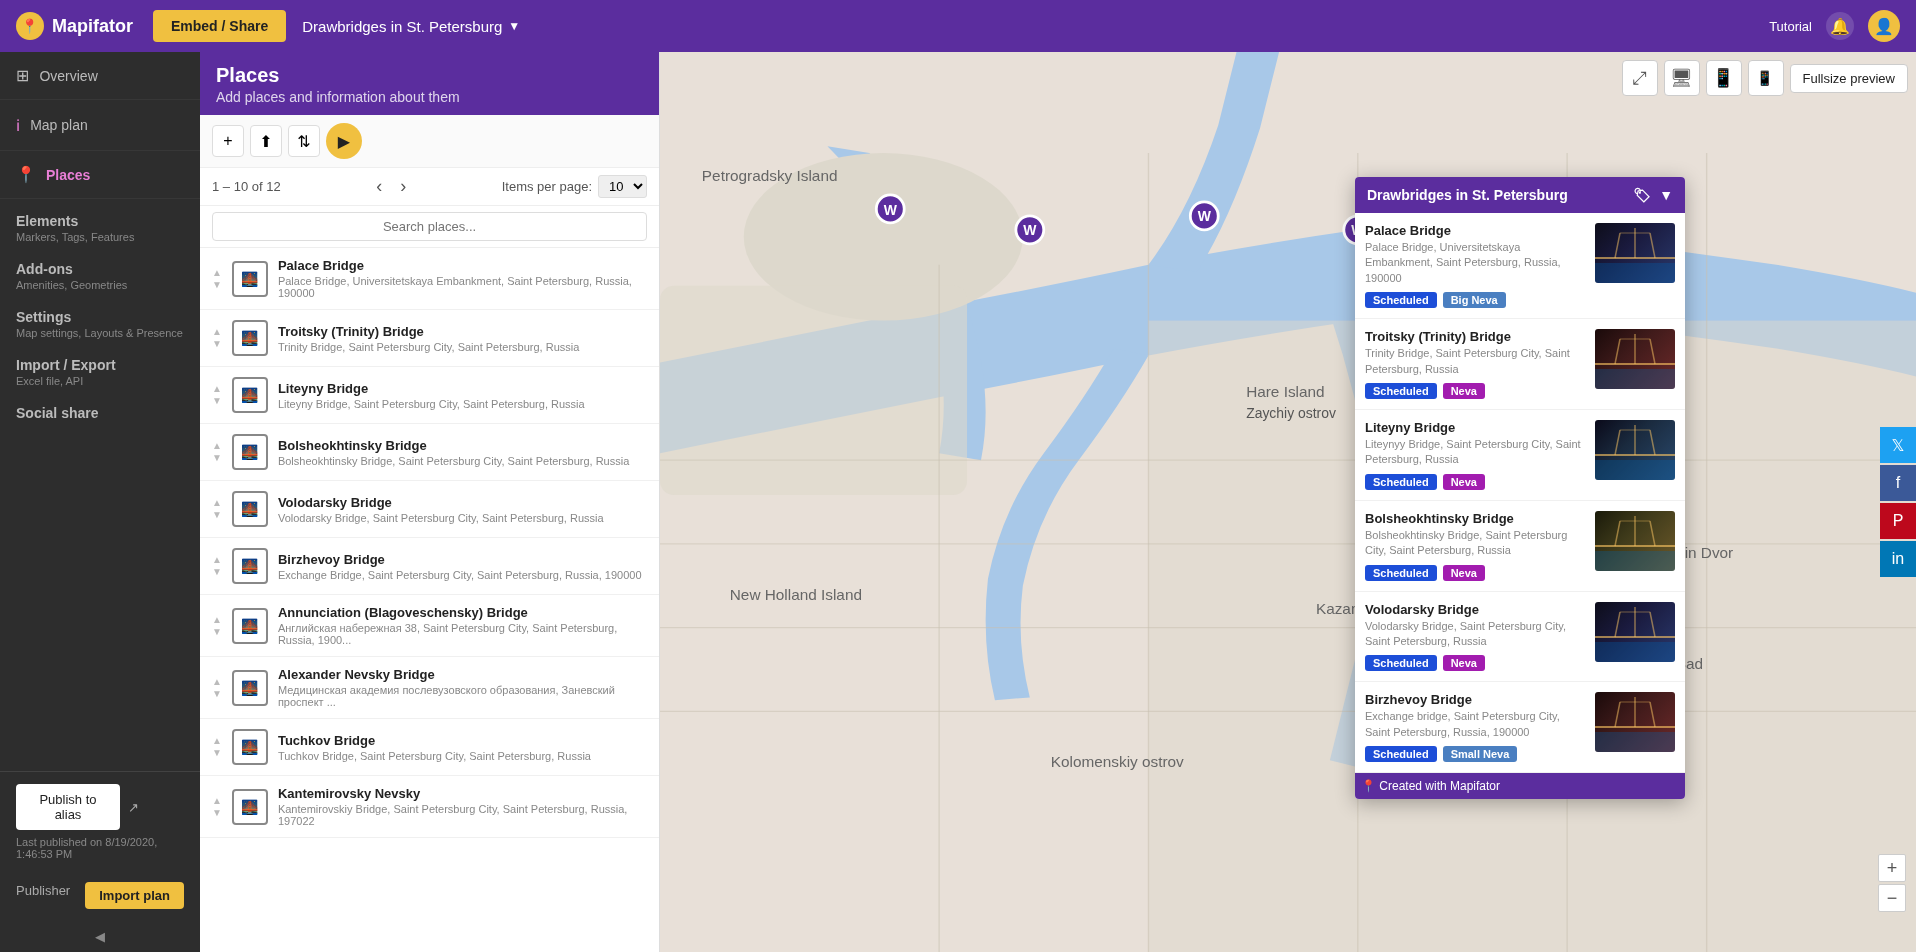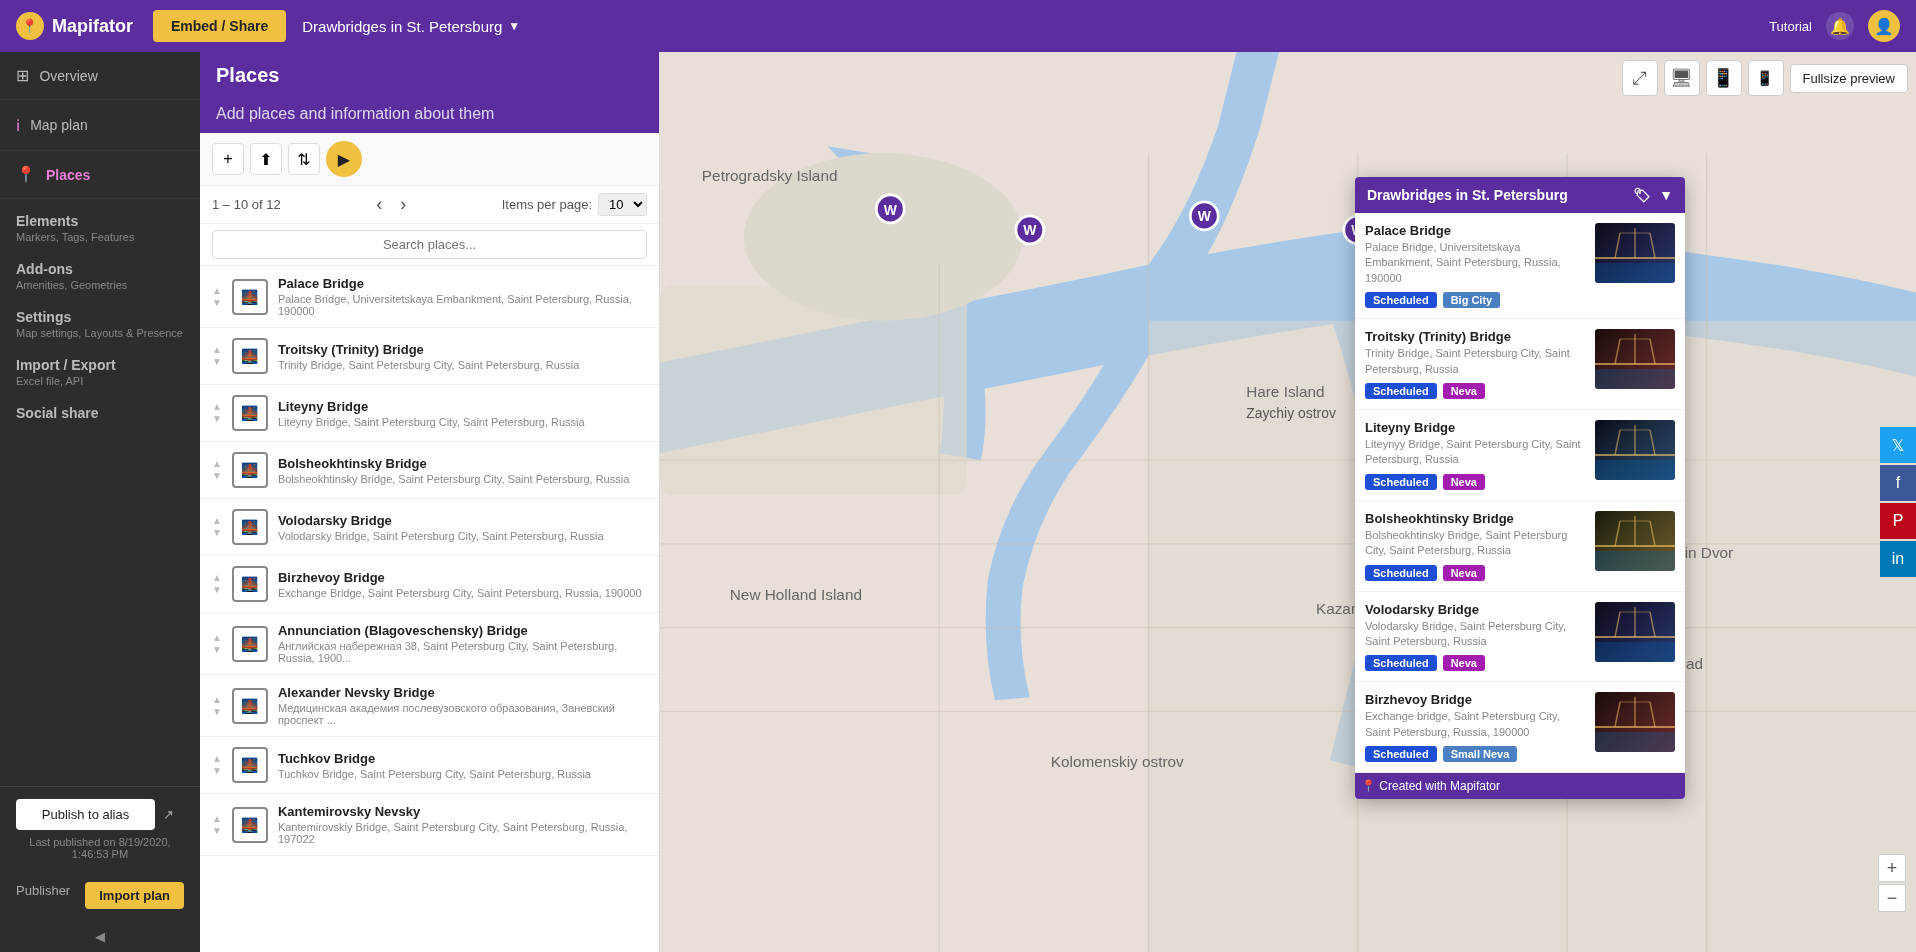--- a/index.html
+++ b/index.html
@@ -121,33 +121,32 @@
     }
     .publish-btn {
       background: white;
       color: #222;
       border: none;
       padding: 8px 16px;
       border-radius: 4px;
       cursor: pointer;
       font-size: 13px;
       font-weight: 500;
-      width: 139px;
+      width: 104px;
     }
     .publish-row {
       display: flex;
       align-items: center;
       gap: 8px;
       margin-bottom: 6px;
     }
     .publish-sub {
       color: #888;
       font-size: 11px;
       margin-top: 6px;
-      text-align: center;
     }
     .change-plan-btn {
       background: #f0c040;
       color: #222;
       border: none;
       padding: 6px 14px;
       border-radius: 4px;
       cursor: pointer;
       font-size: 13px;
       font-weight: bold;
@@ -176,21 +175,21 @@
       flex-direction: column;
       flex-shrink: 0;
       border-right: 1px solid #ddd;
     }
     .places-header {
       background: #5b2d9e;
       padding: 12px 16px 10px;
       color: white;
     }
     .places-title { font-size: 20px; font-weight: 600; }
-    .places-sub { font-size: 16px; color: rgba(255,255,255,0.8); margin-top: 18px; }
+    .places-sub { font-size: 14px; color: rgba(255,255,255,0.8); margin-top: 2px; }
     .places-toolbar {
       display: flex;
       align-items: center;
       gap: 6px;
       padding: 8px 12px;
       border-bottom: 1px solid #eee;
       background: #fafafa;
     }
     .toolbar-btn {
       width: 32px; height: 32px;
@@ -773,21 +772,21 @@
           <span style="cursor:pointer;">▼</span>
         </div>
       </div>
       <div class="popup-list" id="popup-list">
       <div class="popup-item">
     <div class="popup-item-info">
       <div class="popup-item-name">Palace Bridge</div>
       <div class="popup-item-addr">Palace Bridge, Universitetskaya Embankment, Saint Petersburg, Russia, 190000</div>
       <div class="popup-item-tags">
                 <span class="tag-badge tag-scheduled">Scheduled</span>
-                <span class="tag-badge tag-big-neva">Big City</span>
+                <span class="tag-badge tag-big-neva">Big Neva</span>
               </div>
     </div>
     <div class="popup-thumb">
       <div class="popup-thumb-img bridge-img-1">
         <svg width="80" height="60" viewBox="0 0 80 60">
           <rect width="80" height="60" fill="transparent"></rect>
 
           <line x1="0" y1="35" x2="80" y2="35" stroke="rgba(255,200,100,0.6)" stroke-width="2"></line>
           <line x1="20" y1="35" x2="25" y2="10" stroke="rgba(255,200,100,0.5)" stroke-width="1.5"></line>
           <line x1="60" y1="35" x2="55" y2="10" stroke="rgba(255,200,100,0.5)" stroke-width="1.5"></line>

